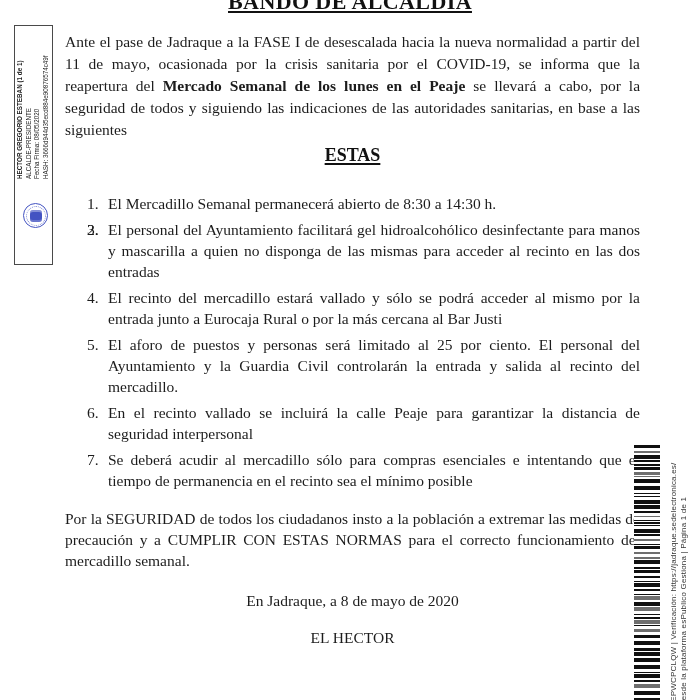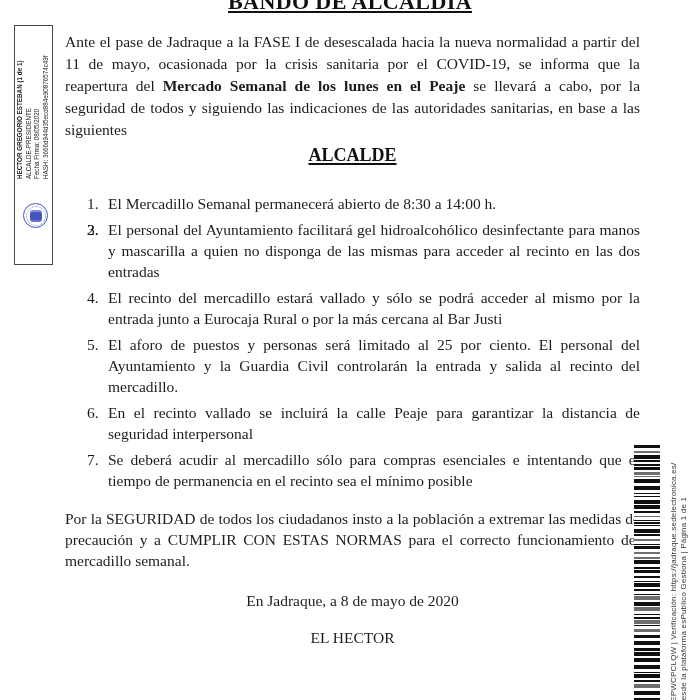--- a/index.html
+++ b/index.html
@@ -104,27 +104,27 @@
   </div>
 
   <div class="content">
     <p class="intro">
       <span>Ante el pase de Jadraque a la FASE I de desescalada hacia la nueva normalidad a partir del 11 de mayo, ocasionada por la crisis sanitaria por el COVID-19, se informa que la reapertura del</span>
       <b>Mercado Semanal de los lunes en el Peaje</b>
       <span>se llevará a cabo, por la seguridad de todos y siguiendo las indicaciones de las autoridades sanitarias, en base a las siguientes</span>
     </p>
 
     <h2 class="normas">
-      <span>ALCALDE</span>
+      <span>ESTAS</span>
     </h2>
 
     <ol class="rules">
       <li>
         <span class="num">1.</span>
-        <span>El Mercadillo Semanal permanecerá abierto de 8:30 a 14:00 h.</span>
+        <span>El Mercadillo Semanal permanecerá abierto de 8:30 a 14:30 h.</span>
       </li>
       <li>
         <span class="num">2.</span>
       </li>
       <li>
         <span class="num">3.</span>
         <span>El personal del Ayuntamiento facilitará gel hidroalcohólico desinfectante para manos y mascarilla a quien no disponga de las mismas para acceder al recinto en las dos entradas</span>
       </li>
       <li>
         <span class="num">4.</span>

